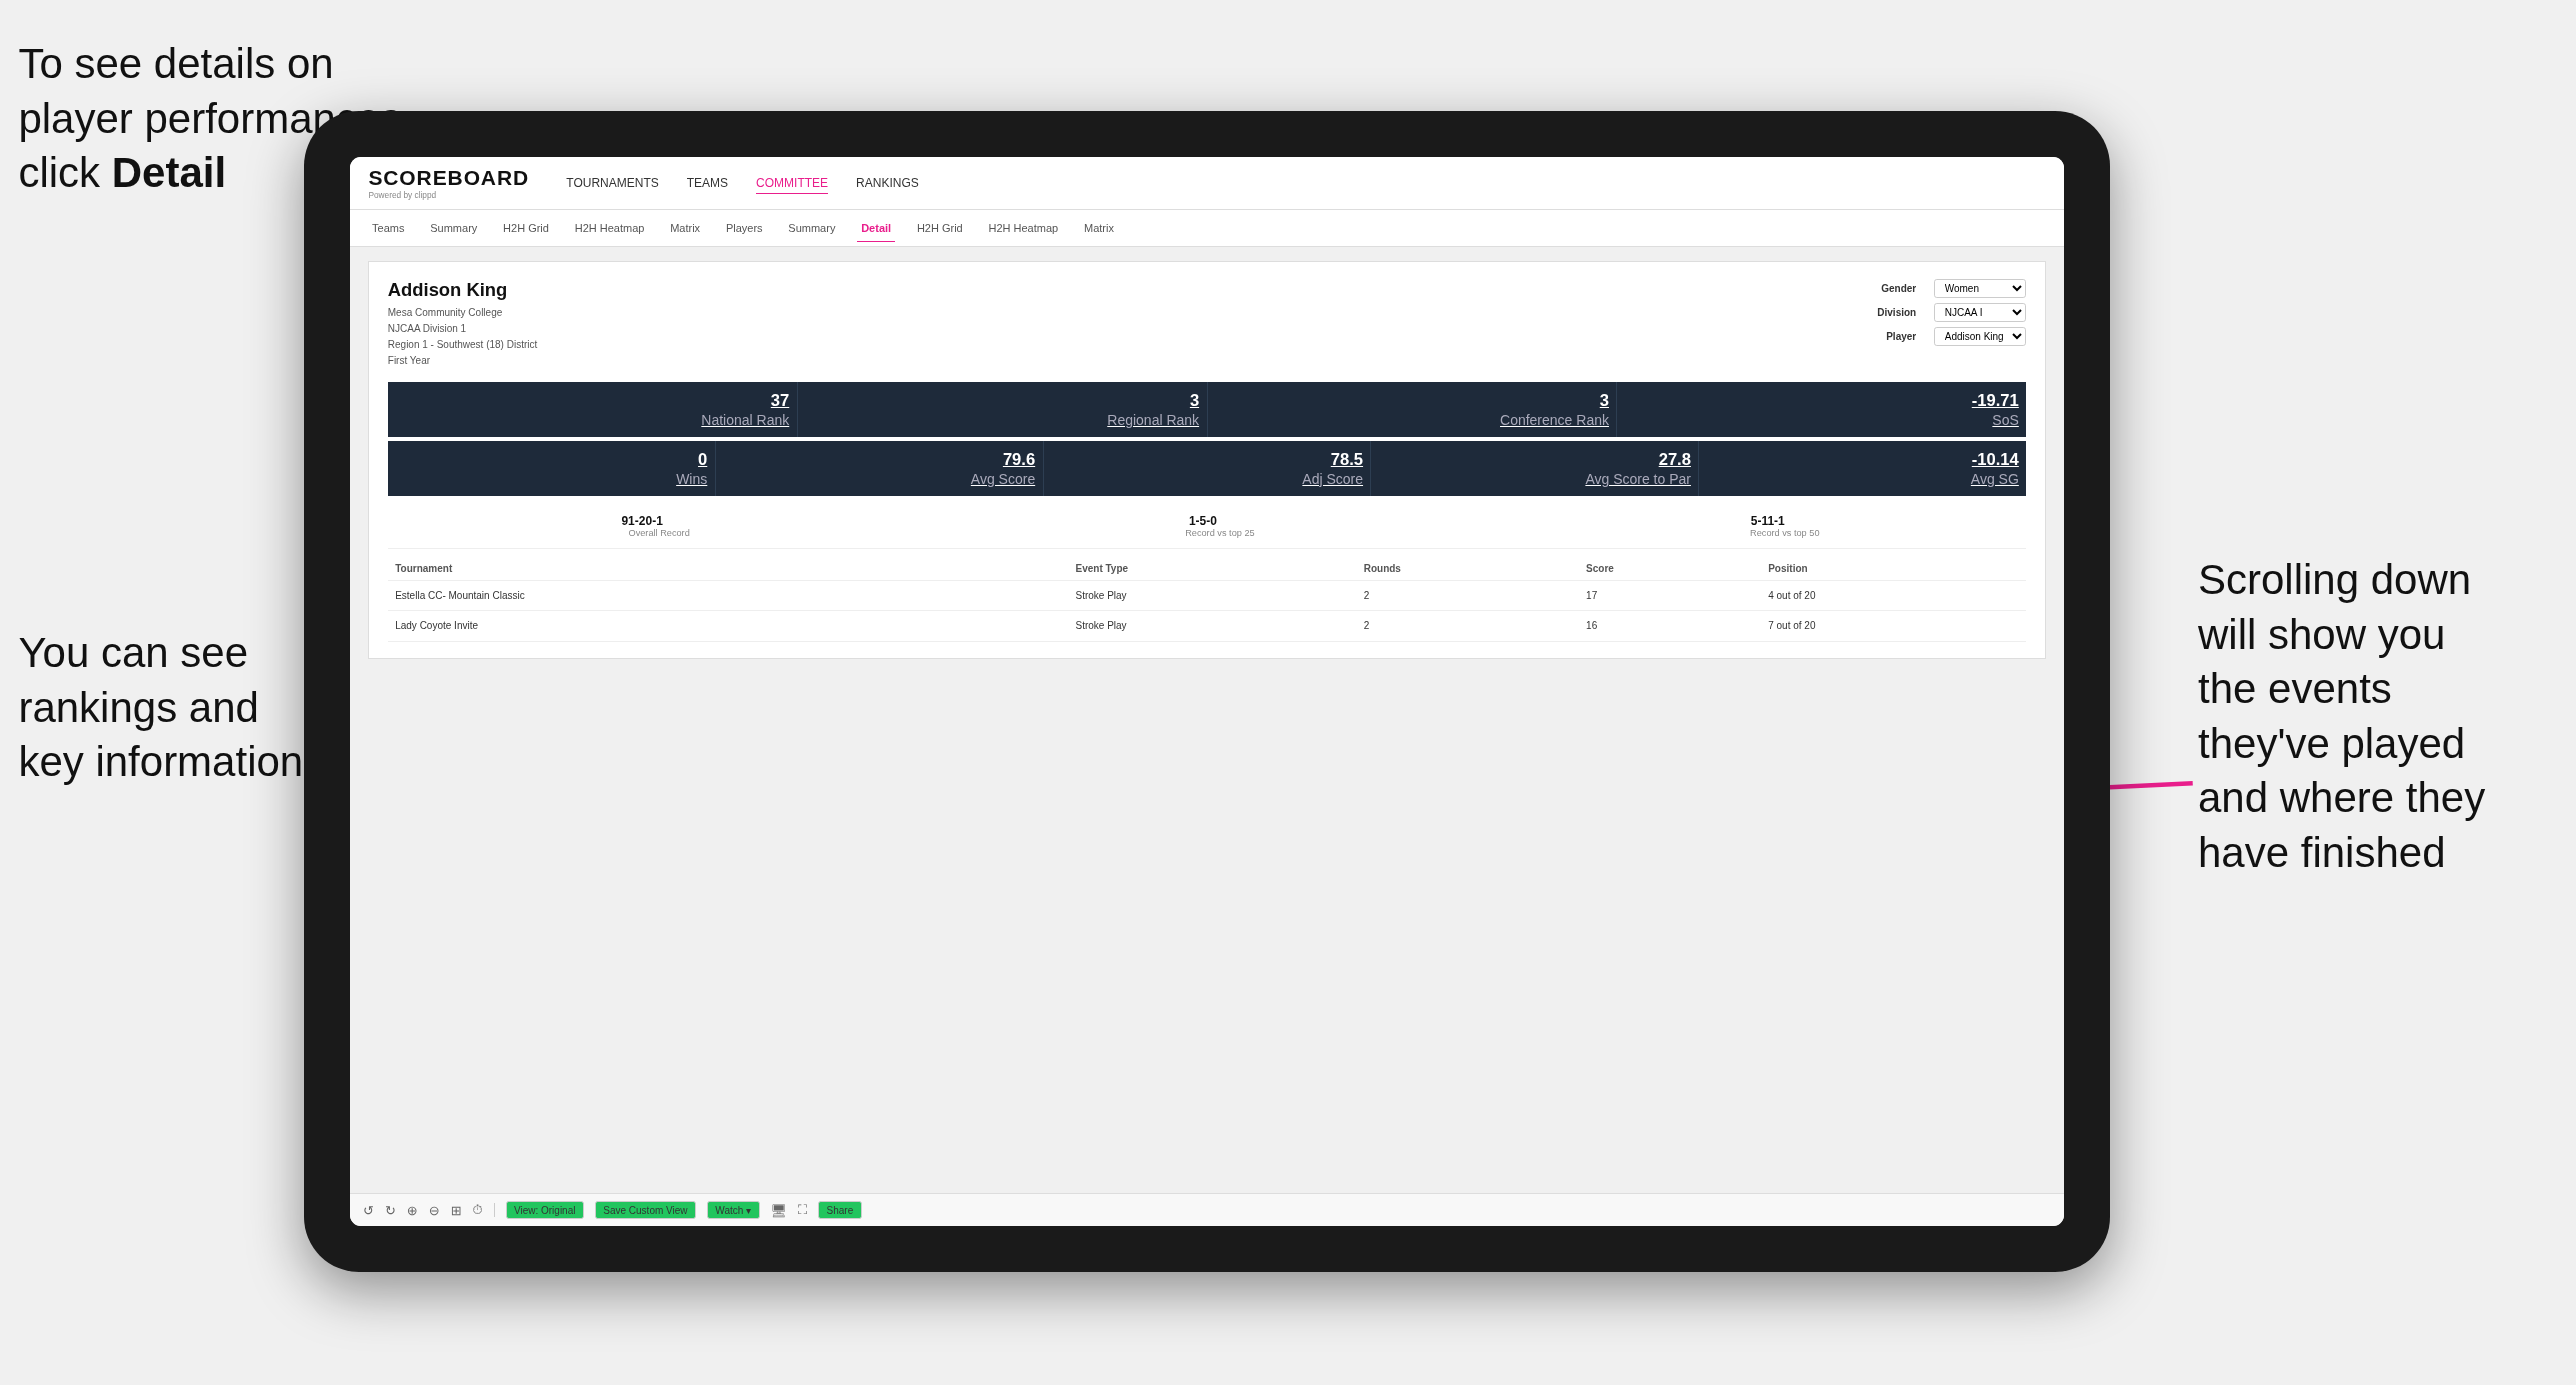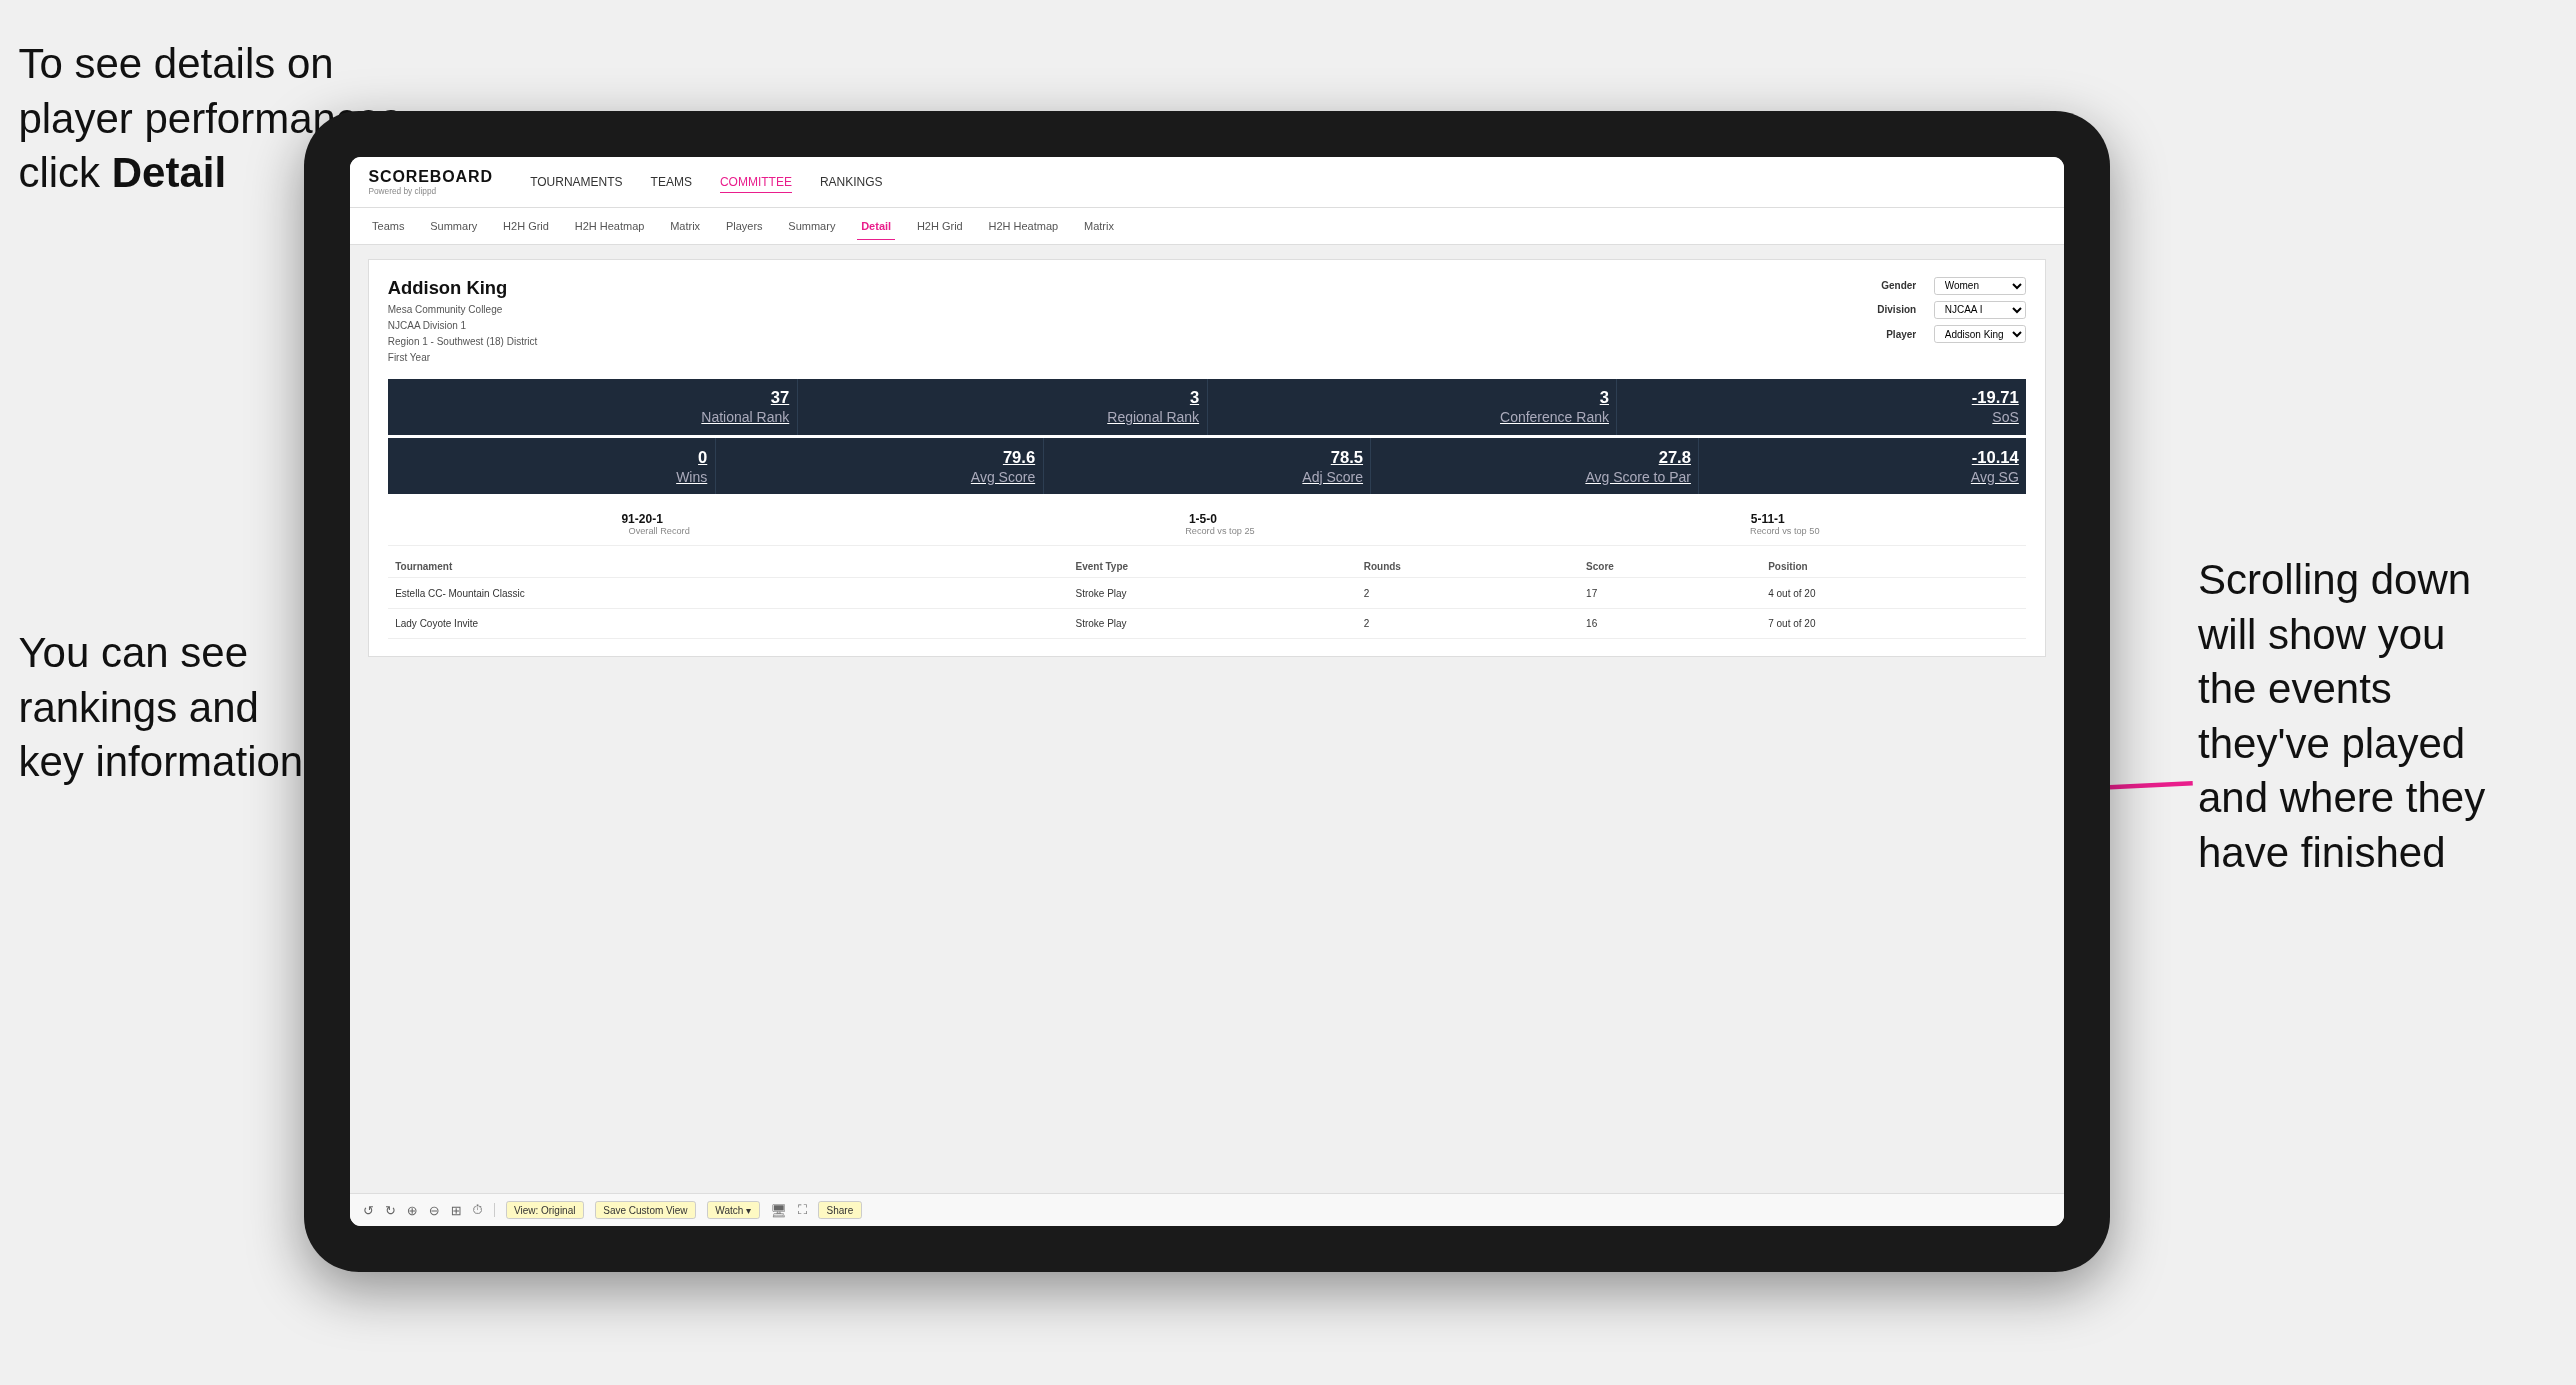--- a/index.html
+++ b/index.html
@@ -69,21 +69,21 @@
       gap: 28px;
       min-height: 51px;
     }
 
     .scoreboard-logo {
       display: flex;
       flex-direction: column;
       margin-right: 9.2px;
     }
     .logo-title {
-      font-size: 16px;
+      font-size: 21px;
       font-weight: 900;
       color: #111;
       letter-spacing: 0.9px;
     }
     .logo-sub {
       font-size: 8.3px;
       color: #888;
     }
 
     .nav-items {
@@ -276,21 +276,21 @@
       color: #666;
       cursor: pointer;
     }
     .toolbar-btn {
       font-size: 10px;
       color: #333;
       cursor: pointer;
       padding: 2.8px 7.4px;
       border: 0.9px solid #ccc;
       border-radius: 2.8px;
-      background: #fef9c3;
+      background: #22c55e;
     }
     .toolbar-divider {
       width: 0.9px;
       height: 14.7px;
       background: #ccc;
     }
   </style>
 </head>
 <body>
 

